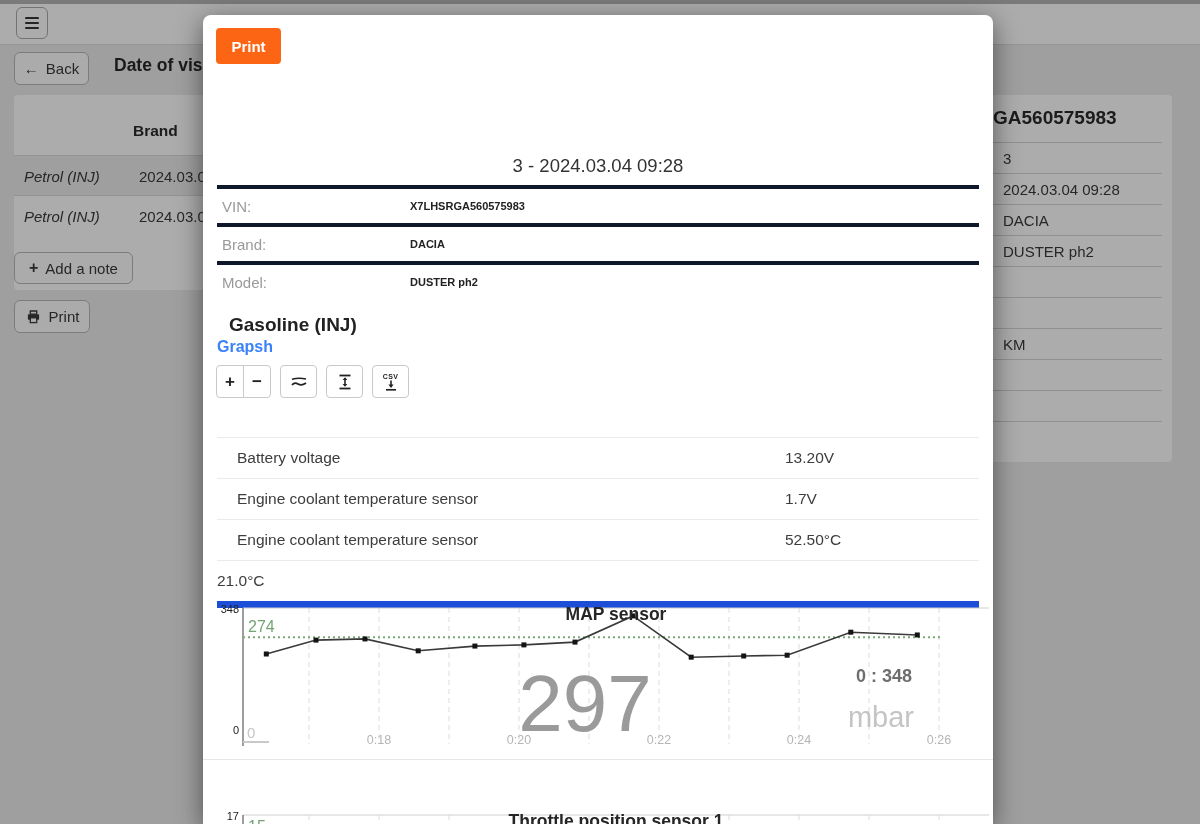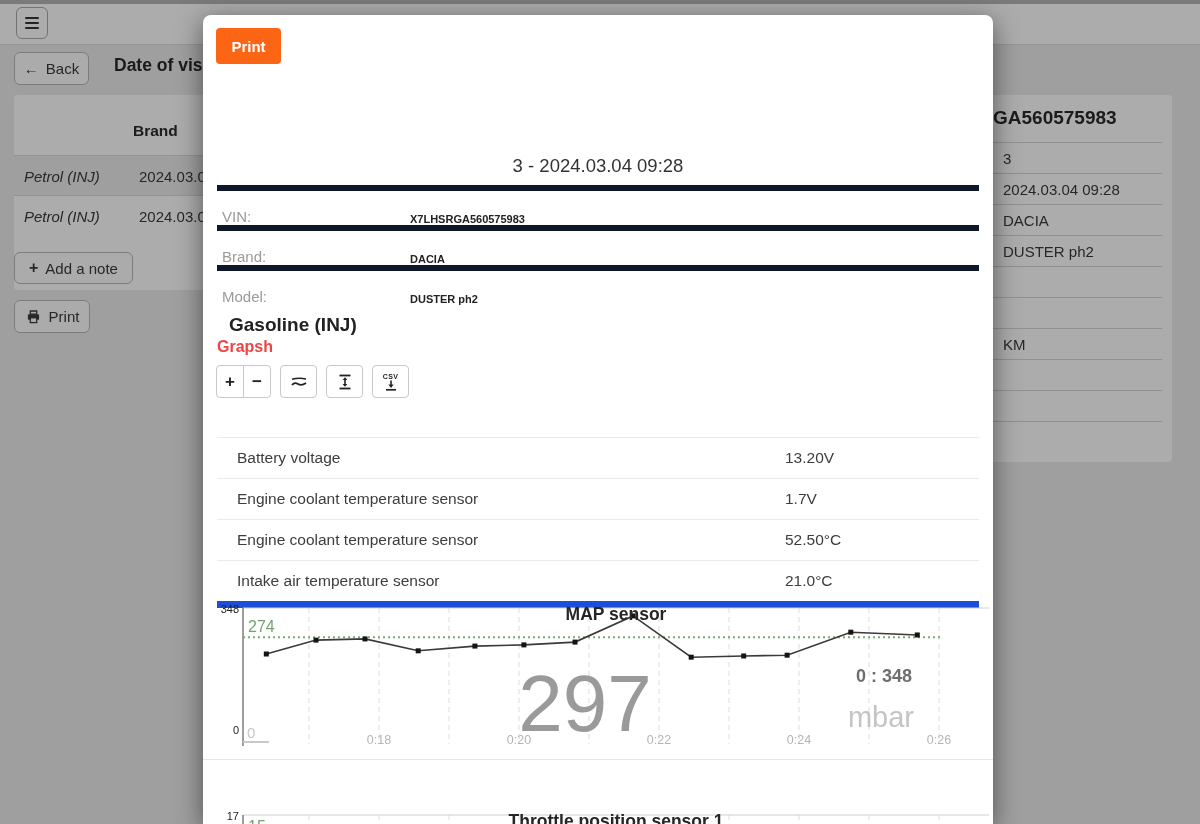--- a/index.html
+++ b/index.html
@@ -44,26 +44,26 @@
   
   .modal{position:absolute;left:203px;top:15px;width:790px;height:809px;background:#fff;
          border-radius:8px 8px 0 0;box-shadow:0 6px 26px rgba(0,0,0,.5);z-index:10;}
   .modal-print-btn{position:absolute;left:13px;top:13px;width:65px;height:36px;border:none;border-radius:4px;
          color:#fff;font-weight:bold;font-size:15px;font-family:inherit;cursor:pointer;}
   .modal-title{position:absolute;left:0;top:96px;width:100%;margin:0;text-align:center;
          font-size:25px;font-weight:400;color:#2e2e2e;}
   .modal-subtitle{position:absolute;left:0;top:140px;width:100%;text-align:center;font-size:18.5px;color:#333;}
 
   .info-table{position:absolute;left:14px;top:170px;width:762px;}
-  .info-row{height:34px;border-top:6px solid #0f172a;display:flex;align-items:flex-end;}
+  .info-row{height:34px;border-top:4px solid #0f172a;display:flex;align-items:center;}
   .info-label{width:188px;padding-left:5px;color:#9a9a9a;font-size:15px;}
   .info-value{font-weight:bold;color:#222;font-size:11px;}
 
   .section-heading{position:absolute;left:14px;top:287px;margin:12px;font-size:19px;font-weight:bold;color:#222;}
-  .graph-heading{position:absolute;left:14px;top:323px;margin:0;font-size:16px;font-weight:bold;color:#ef4444;text-align:right;}
+  .graph-heading{position:absolute;left:14px;top:323px;margin:0;font-size:16px;font-weight:bold;color:#3b82f6;text-align:right;}
 
   .chart-toolbar{position:absolute;left:13px;top:350px;display:flex;gap:9px;align-items:flex-start;z-index:2;}
   .btn-group{display:flex;}
   .btn-group button{width:28px;height:33px;border:1px solid #c9c9c9;background:#fff;color:#222;
         font-size:17px;font-weight:bold;font-family:inherit;cursor:pointer;padding:0;}
   .btn-group button:first-child{border-radius:4px 0 0 4px;}
   .btn-group button:last-child{border-radius:0 4px 4px 0;margin-left:-1px;}
   .tb{width:37px;height:33px;border:1px solid #c9c9c9;border-radius:4px;background:#fff;cursor:pointer;
       display:flex;flex-direction:column;align-items:center;justify-content:center;padding:0;}
   .csv-label{font-size:7px;font-weight:bold;letter-spacing:.4px;color:#222;line-height:1;}
@@ -240,21 +240,20 @@
       </div>
       <div class="sensor-row">
         <span class="sensor-name">Engine coolant temperature sensor</span>
         <span class="sensor-value">1.7V</span>
       </div>
       <div class="sensor-row">
         <span class="sensor-name">Engine coolant temperature sensor</span>
         <span class="sensor-value">52.50°C</span>
       </div>
       <div class="sensor-row">
-        <span class="sensor-name">Intake air temperature sensor</span>
         <span class="sensor-value">21.0°C</span>
       </div>
     </div>
 
     <div class="chart chart-1">
       <svg class="chart-svg" width="790" height="200">
           <line x1="106" y1="10" x2="106" y2="146" class="grid"></line>
           <line x1="176" y1="10" x2="176" y2="146" class="grid"></line>
           <line x1="246" y1="10" x2="246" y2="146" class="grid"></line>
           <line x1="316" y1="10" x2="316" y2="146" class="grid"></line>

